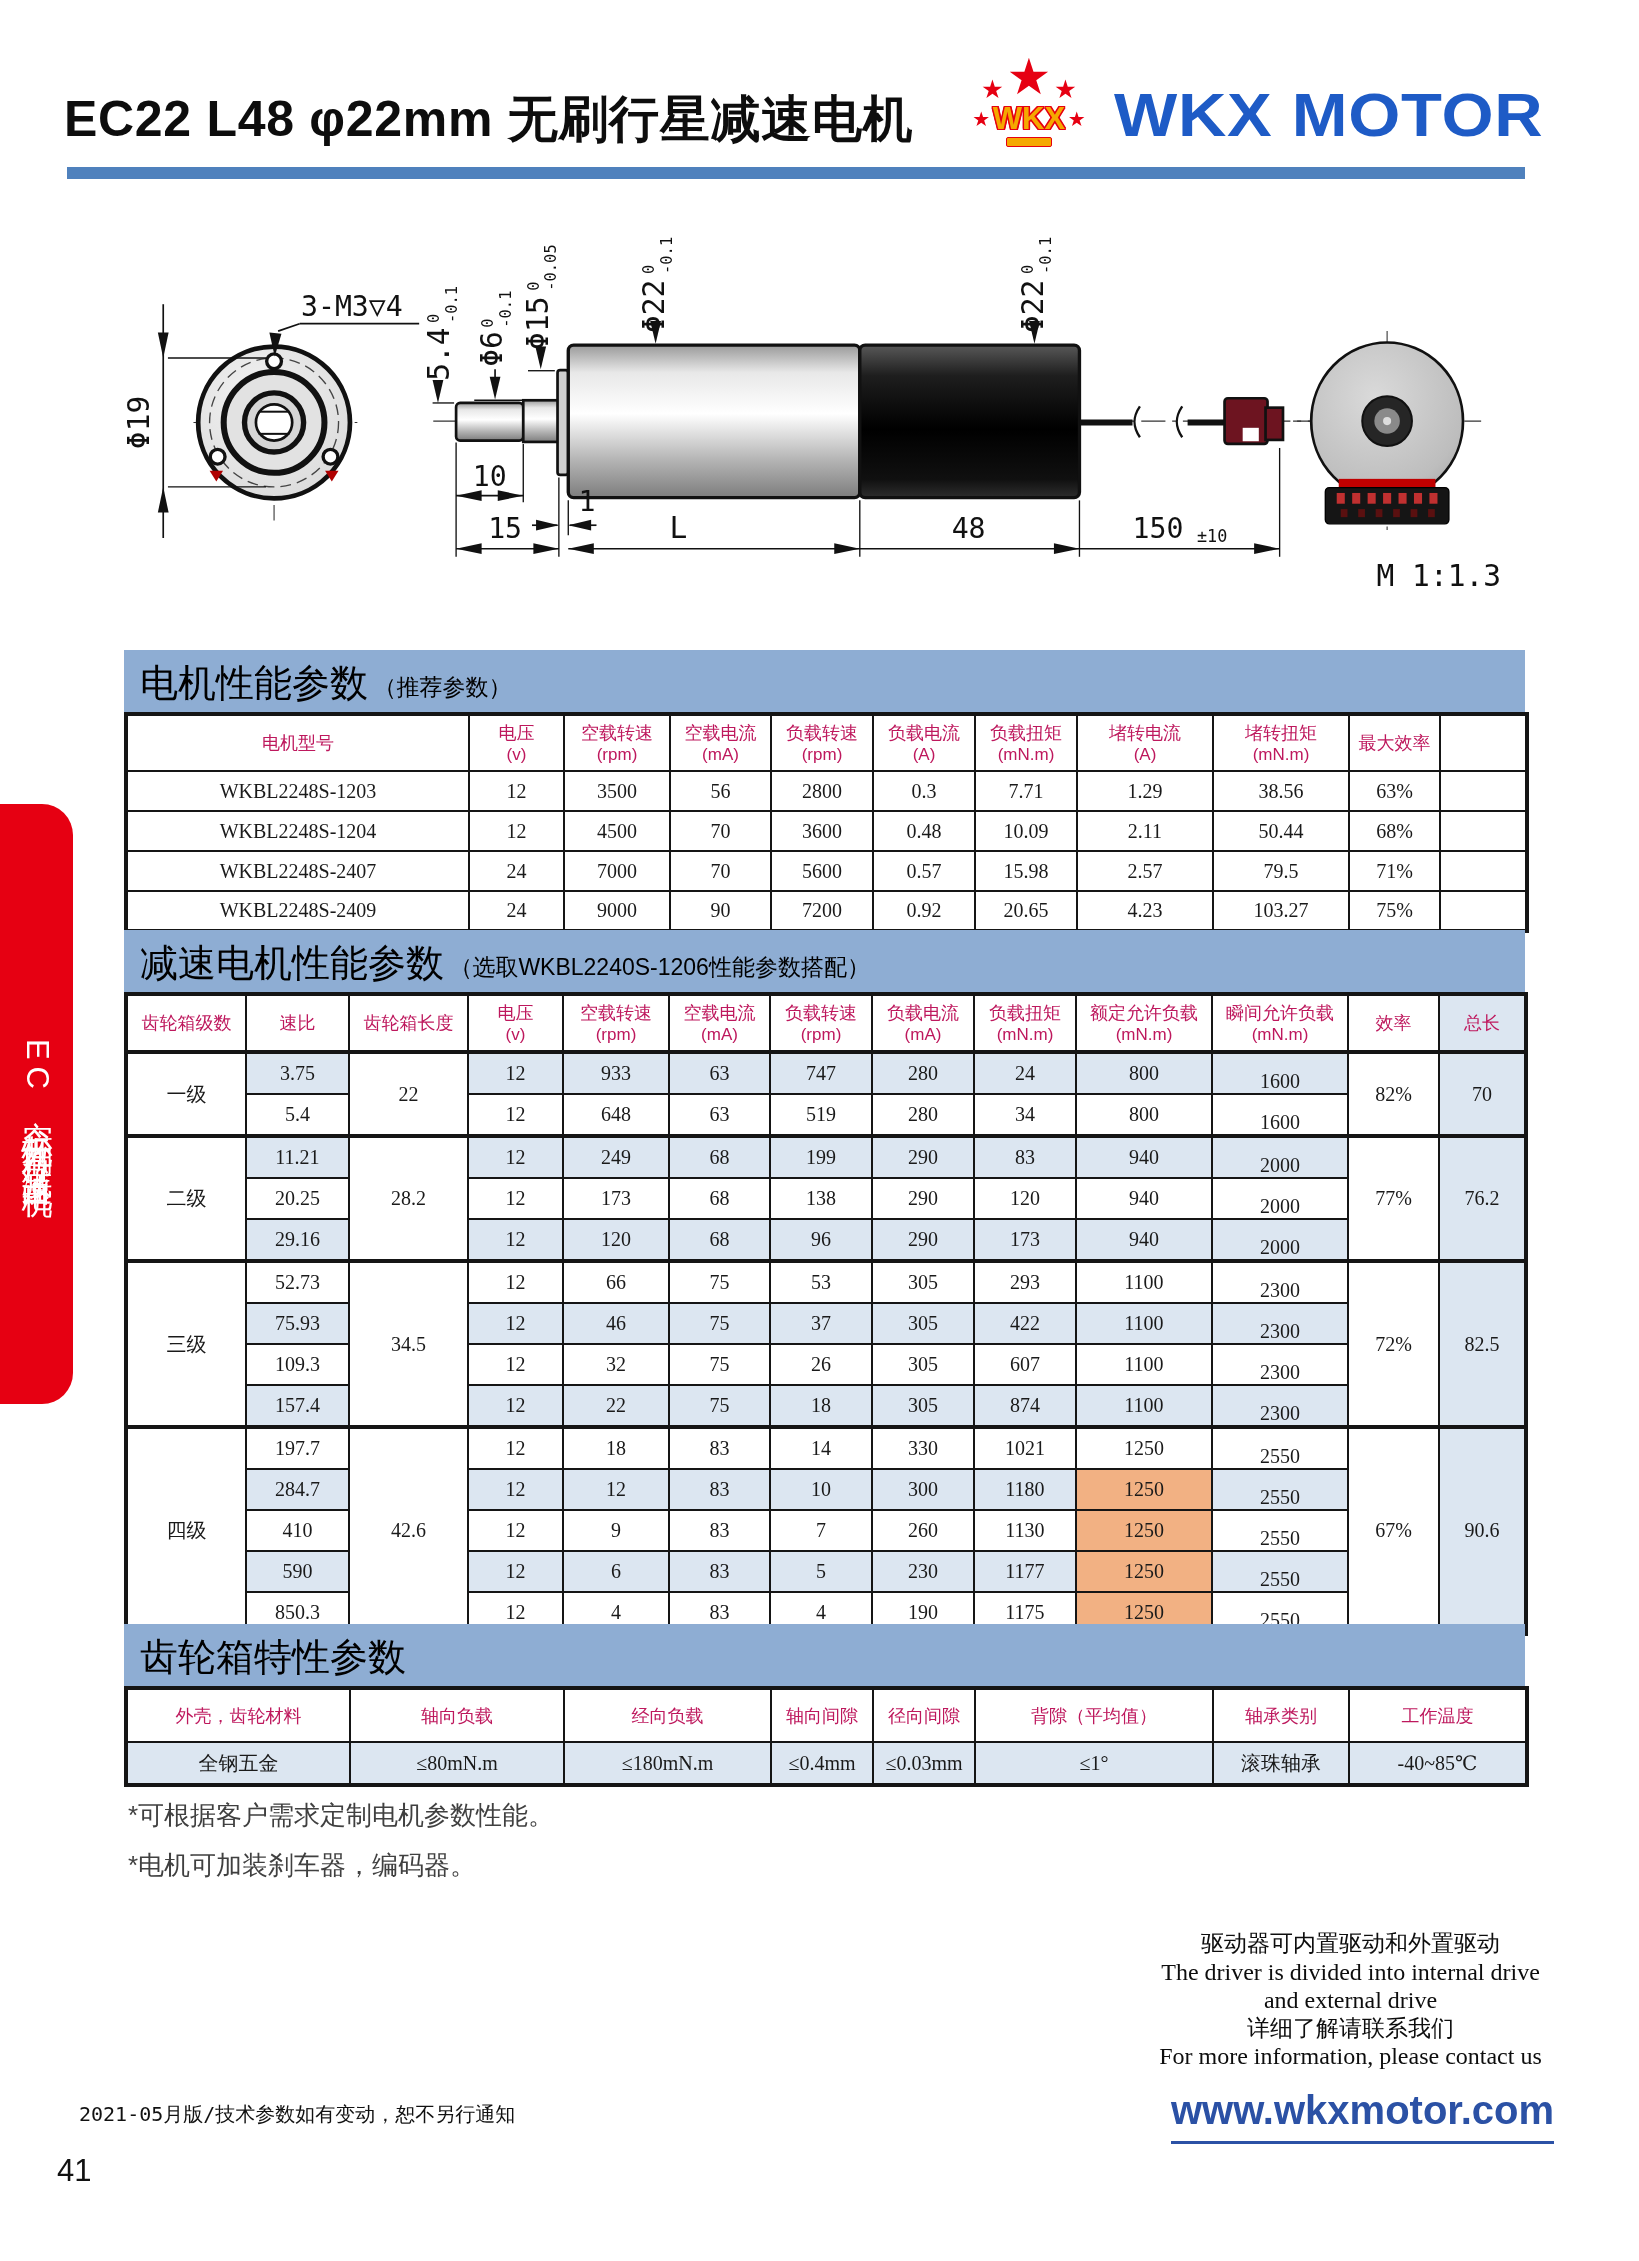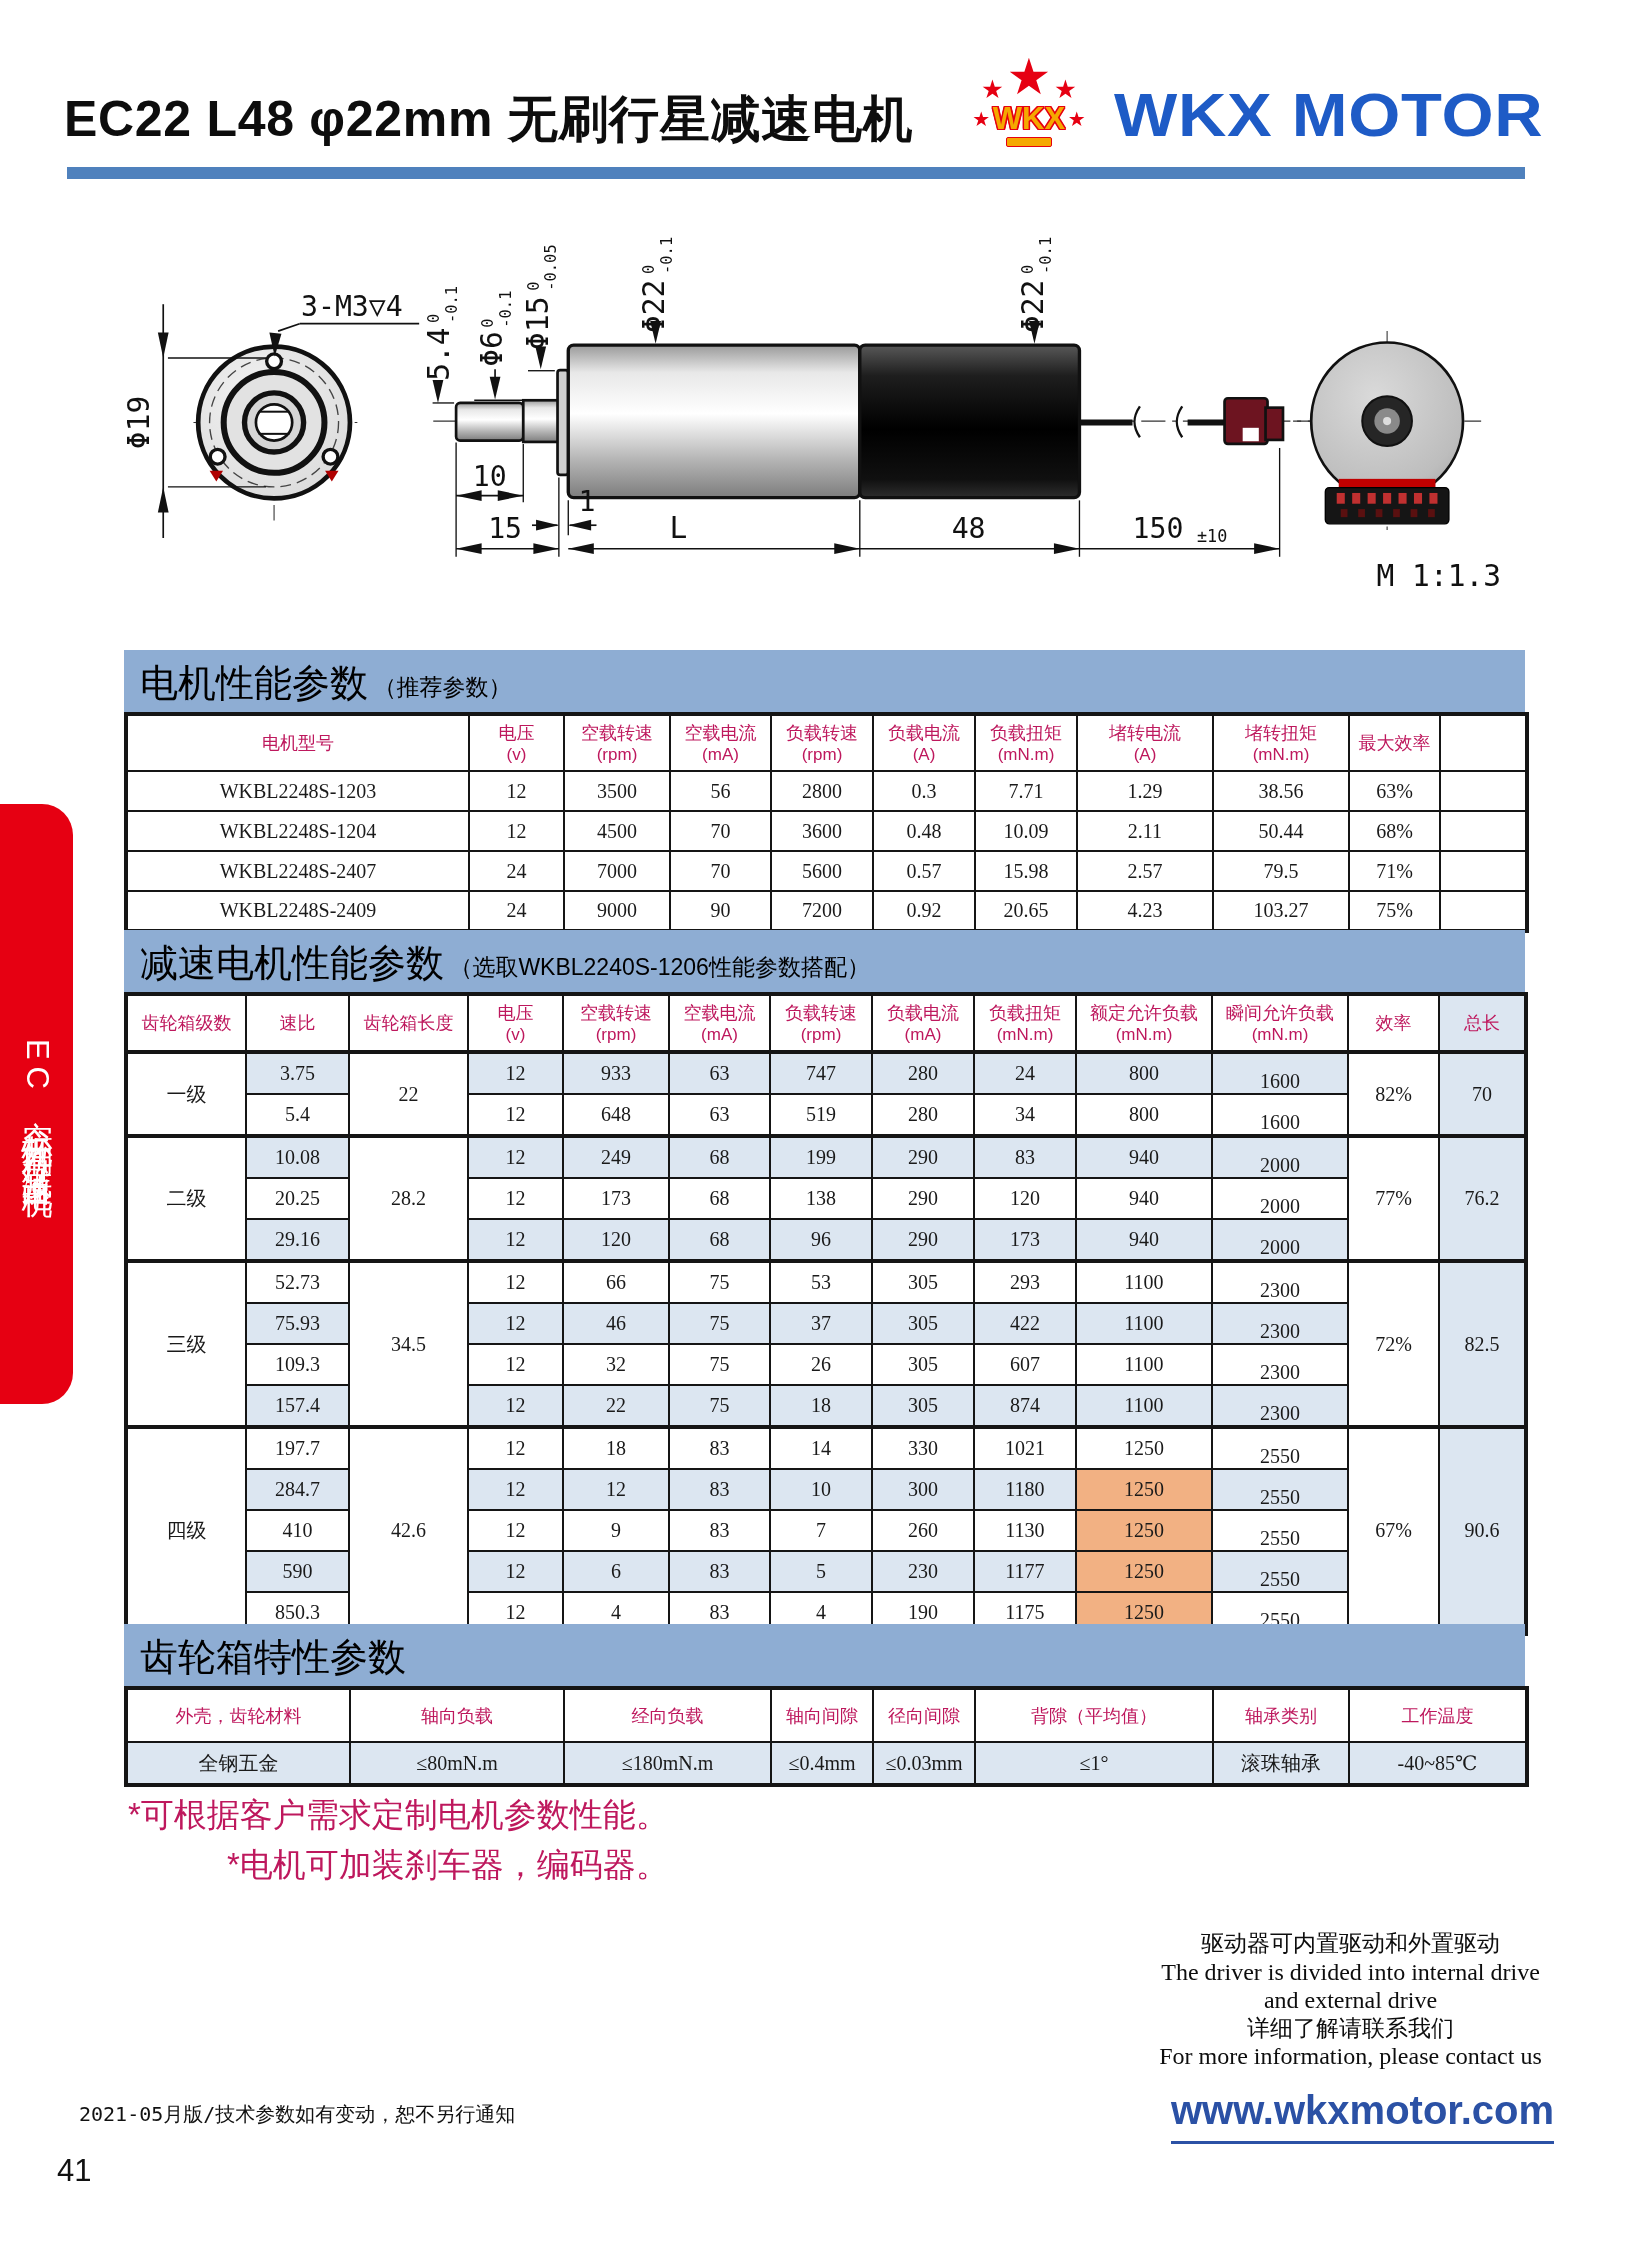--- a/index.html
+++ b/index.html
@@ -36,21 +36,21 @@
   th{font-weight:normal;font-size:18px;color:#be185d;}
   th .hu{font-size:17px;}
   #t1 tr{height:40px;} #t1 tr.h{height:57px;}
   #t2 tr{height:41px;} #t2 tr.h{height:58px;}
   #t3 tr.h{height:54px;} #t3 tr.d{height:43px;}
   .sh{background:#dce6f1;}
   .or{background:#f2b183;}
   .low{padding-top:16px;}
   tr.gs td{border-top-width:4.7px;}
   
-  .notes{position:absolute;left:128px;top:1790px;font-size:33px;color:#be185d;line-height:50px;text-align:right;}
+  .notes{position:absolute;left:128px;top:1790px;font-size:26px;color:#404040;line-height:50px;}
   .contact{position:absolute;left:1102px;top:1929px;width:497px;text-align:center;color:#0d0d0d;}
   .contact .cn{font-size:23px;line-height:27px;margin:1.3px 0;}
   .contact .en{font-family:"Liberation Serif","DejaVu Serif",serif;font-size:24px;line-height:27px;margin:1.3px 0;text-align:center;}
   .website{position:absolute;left:1171px;top:2088px;font-size:40px;font-weight:bold;color:#2b51a5;
      border-bottom:3.4px solid #2b51a5;padding-bottom:8px;letter-spacing:0px;text-decoration:none;display:inline-block;}
   .edition{position:absolute;left:79px;top:2101px;font-family:"DejaVu Sans Mono",monospace;font-size:20px;color:#111;}
   .pagenum{position:absolute;left:57px;top:2153px;font-size:31px;color:#111;}
 </style>
 </head>
 <body>
@@ -467,21 +467,21 @@
             <td>63</td>
             <td>519</td>
             <td>280</td>
             <td>34</td>
             <td>800</td>
             <td class="low">1600</td>
       </tr>
 
       <tr class="gs">
         <td rowspan="3">二级</td>
-        <td class="sh">10.08</td>
+        <td class="sh">11.21</td>
         <td rowspan="3">28.2</td>
         <td class="sh">12</td>
             <td class="sh">249</td>
             <td class="sh">68</td>
             <td class="sh">199</td>
             <td class="sh">290</td>
             <td class="sh">83</td>
             <td class="sh">940</td>
             <td class="sh low">2000</td>
         <td rowspan="3">77%</td>

